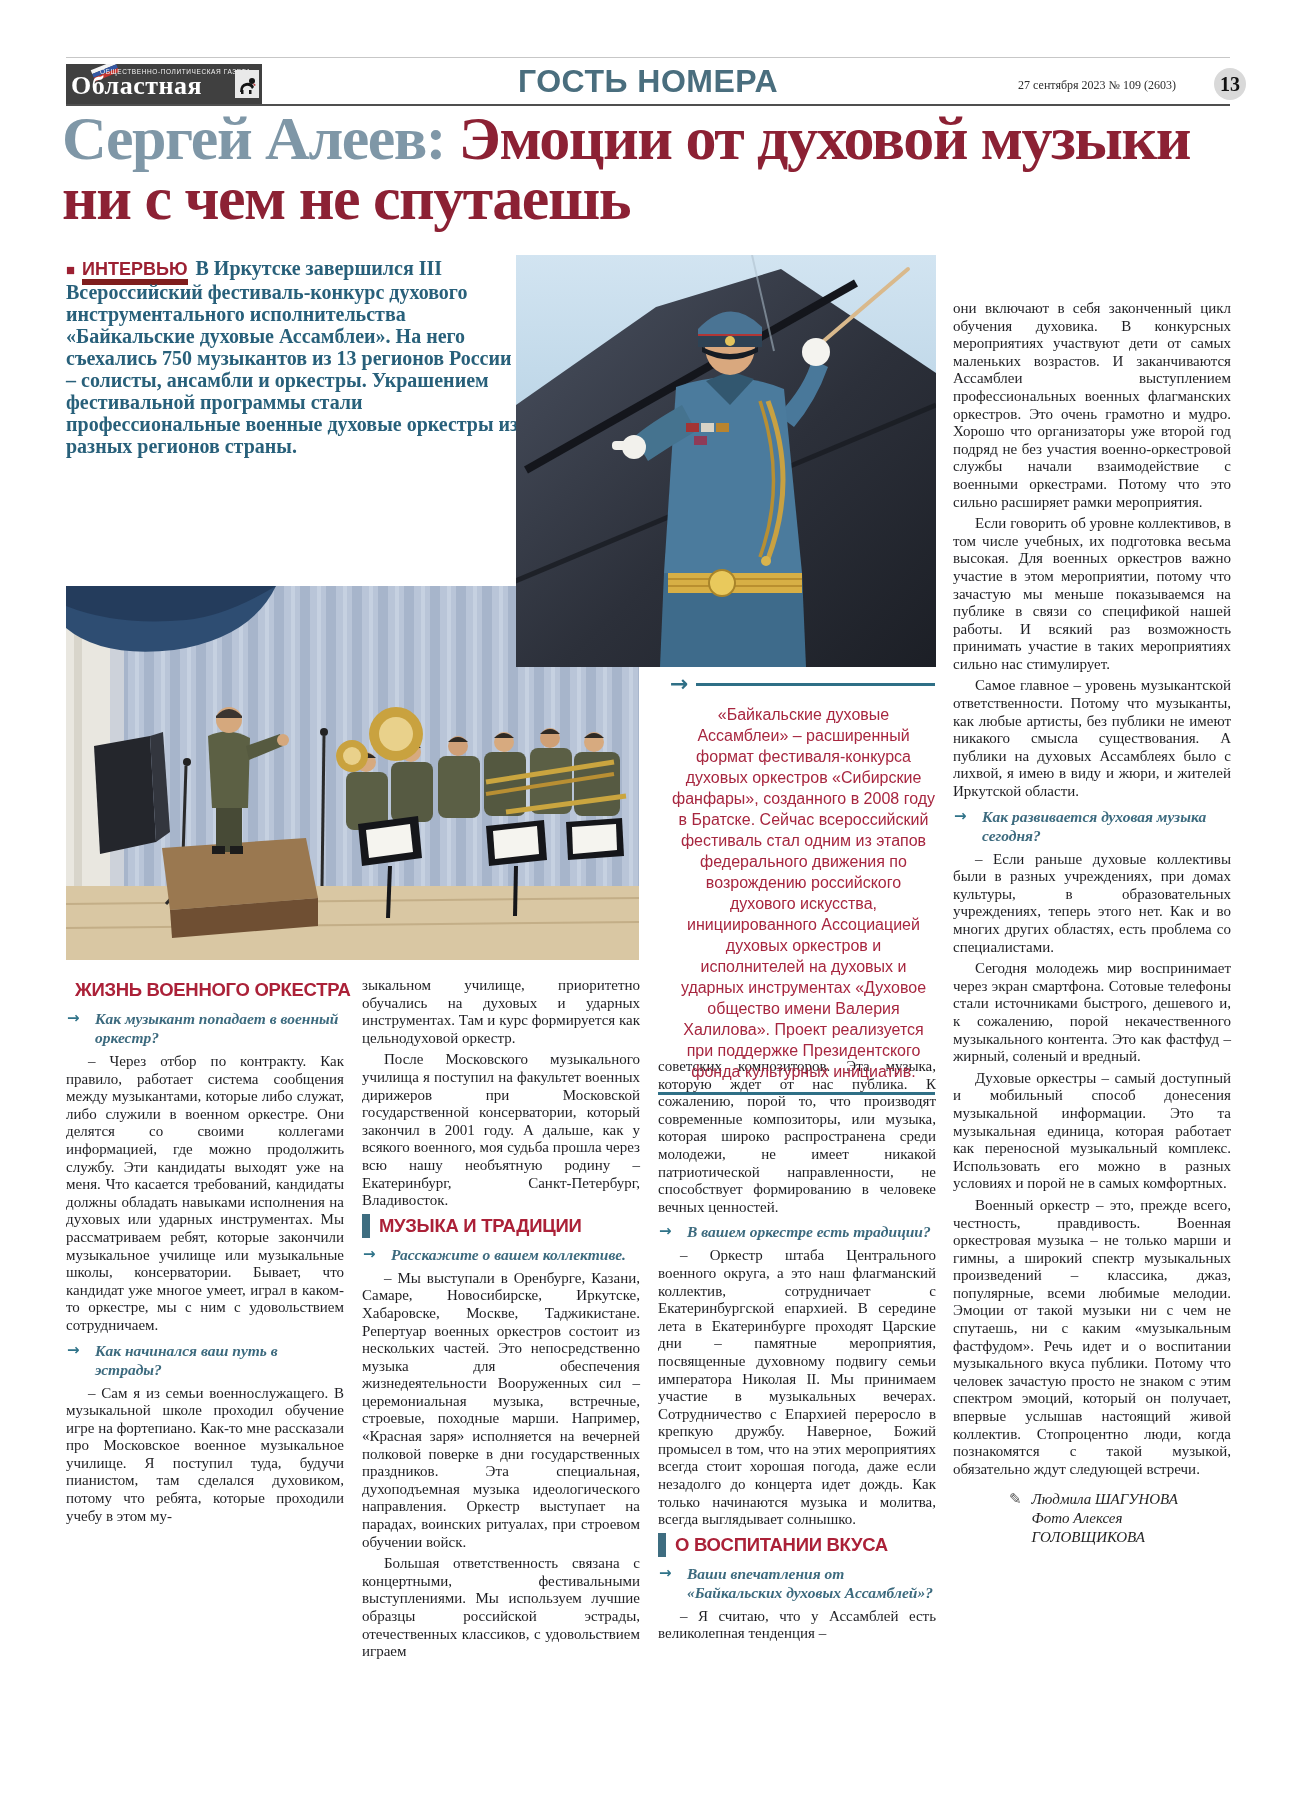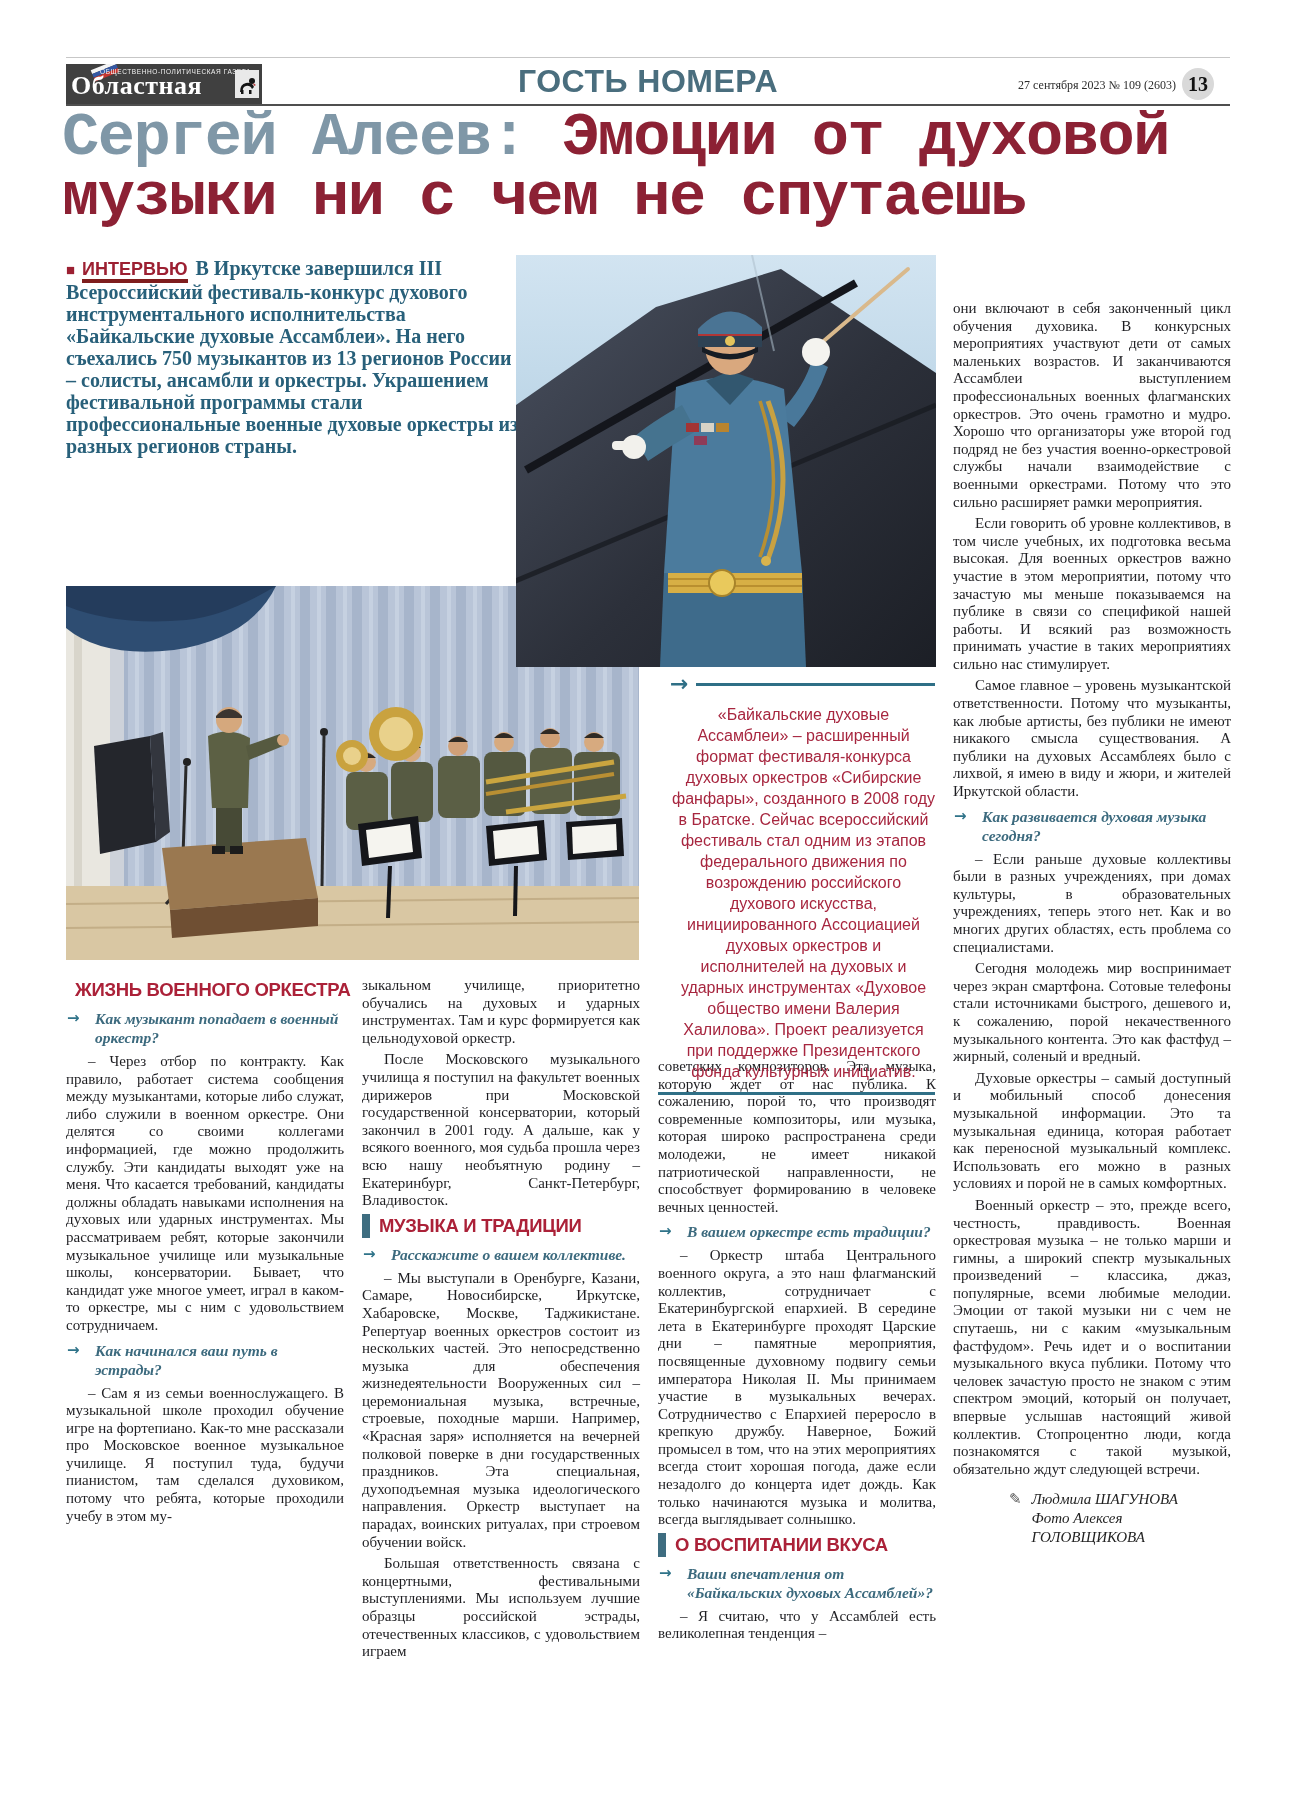--- a/index.html
+++ b/index.html
@@ -18,36 +18,36 @@
           font-weight:bold;font-size:26px;line-height:28px;color:#ffffff;letter-spacing:.5px;}
   .m-flag{position:absolute;left:26px;top:1px;width:26px;height:12px;transform:rotate(-22deg);}
   .m-flag span{display:block;height:4px;}
   .f-w{background:#f5f5f5;} .f-b{background:#3458a4;} .f-r{background:#c5352e;}
   .babr{position:absolute;right:3px;top:6px;width:24px;height:28px;background:#e9e9e9;
         display:flex;align-items:center;justify-content:center;}
   .section-banner{position:absolute;left:0;top:63px;width:100%;text-align:center;
        font-family:"Liberation Sans",sans-serif;font-weight:bold;font-size:32px;
        color:#4a6e7e;letter-spacing:.5px;}
   .issue-date{position:absolute;right:120px;top:78px;font-size:12px;color:#2c2c2c;}
-  .page-badge{position:absolute;left:1182px;top:68px;width:32px;height:32px;border-radius:50%;
+  .page-badge{position:absolute;left:1214px;top:68px;width:32px;height:32px;border-radius:50%;
        background:#d9d9d9;text-align:center;font-weight:bold;font-size:20px;line-height:32px;color:#111;}
 
   
   .headline{position:absolute;left:62px;top:108px;width:1178px;margin:0;
-      font-family:Liberation Mono, monospace;font-weight:bold;font-size:62px;line-height:60px;
+      font-family:Liberation Serif, serif;font-weight:bold;font-size:62px;line-height:60px;
       letter-spacing:-1.5px;}
   .hl-kicker{color:#7f97a7;}
   .hl-main{color:#8c2134;}
 
   
   .lead{position:absolute;left:66px;top:257px;width:456px;margin:0;
         font-weight:bold;font-size:20px;line-height:22px;color:#28607a;}
   .lead .sq{color:#9c2032;font-size:15px;margin-right:7px;}
   .lead-label{font-family:"Liberation Sans",sans-serif;font-size:18px;color:#9c2032;
-              border-bottom:4px solid #7f1d1d;margin-right:8px;}
+              border-bottom:6px solid #7f1d1d;margin-right:8px;}
 
   
   .photo{position:absolute;margin:0;padding:0;line-height:0;}
   .photo-main{left:516px;top:255px;width:420px;height:412px;z-index:3;}
   .photo-band{left:66px;top:586px;width:573px;height:374px;z-index:1;}
 
   
   .pullquote{position:absolute;left:658px;top:674px;width:277px;z-index:4;
              border-bottom:3px solid #2f6f86;padding-bottom:10px;}
   .pq-head{display:flex;align-items:center;padding-left:12px;}

